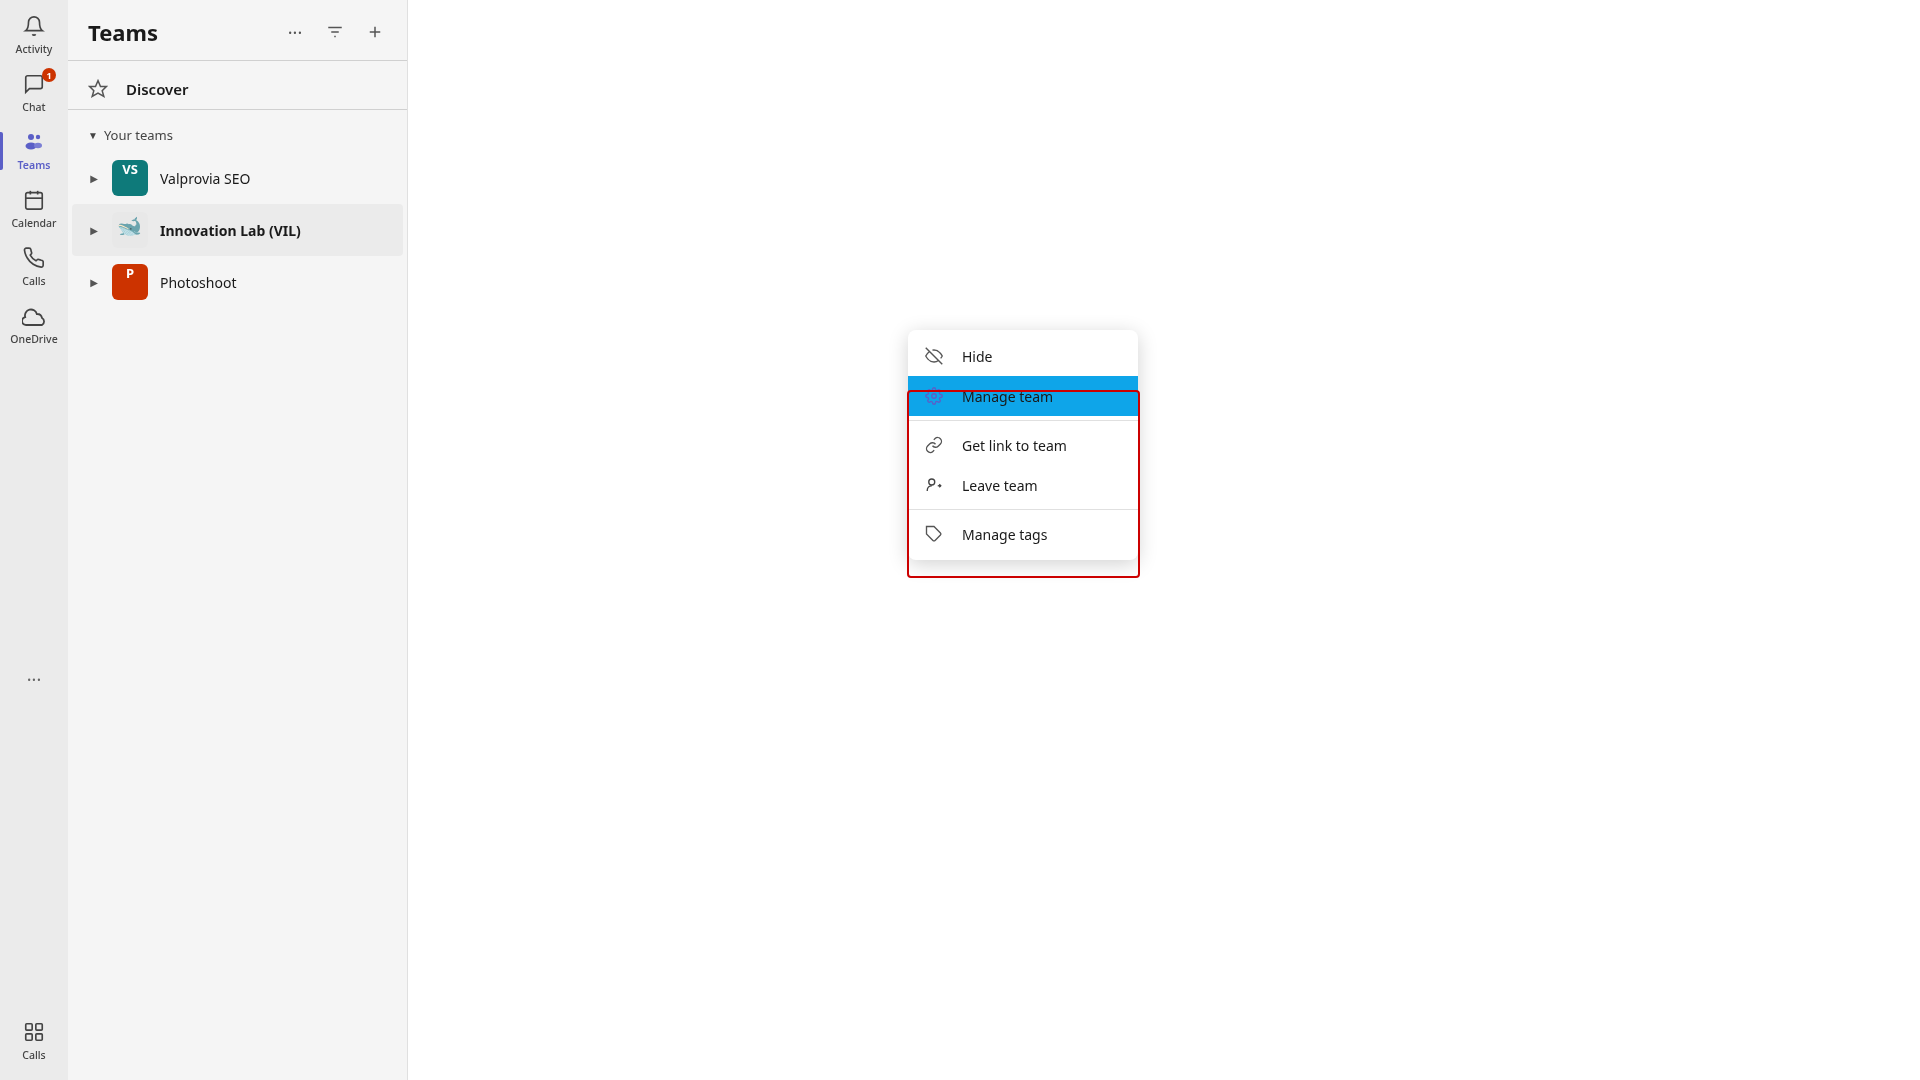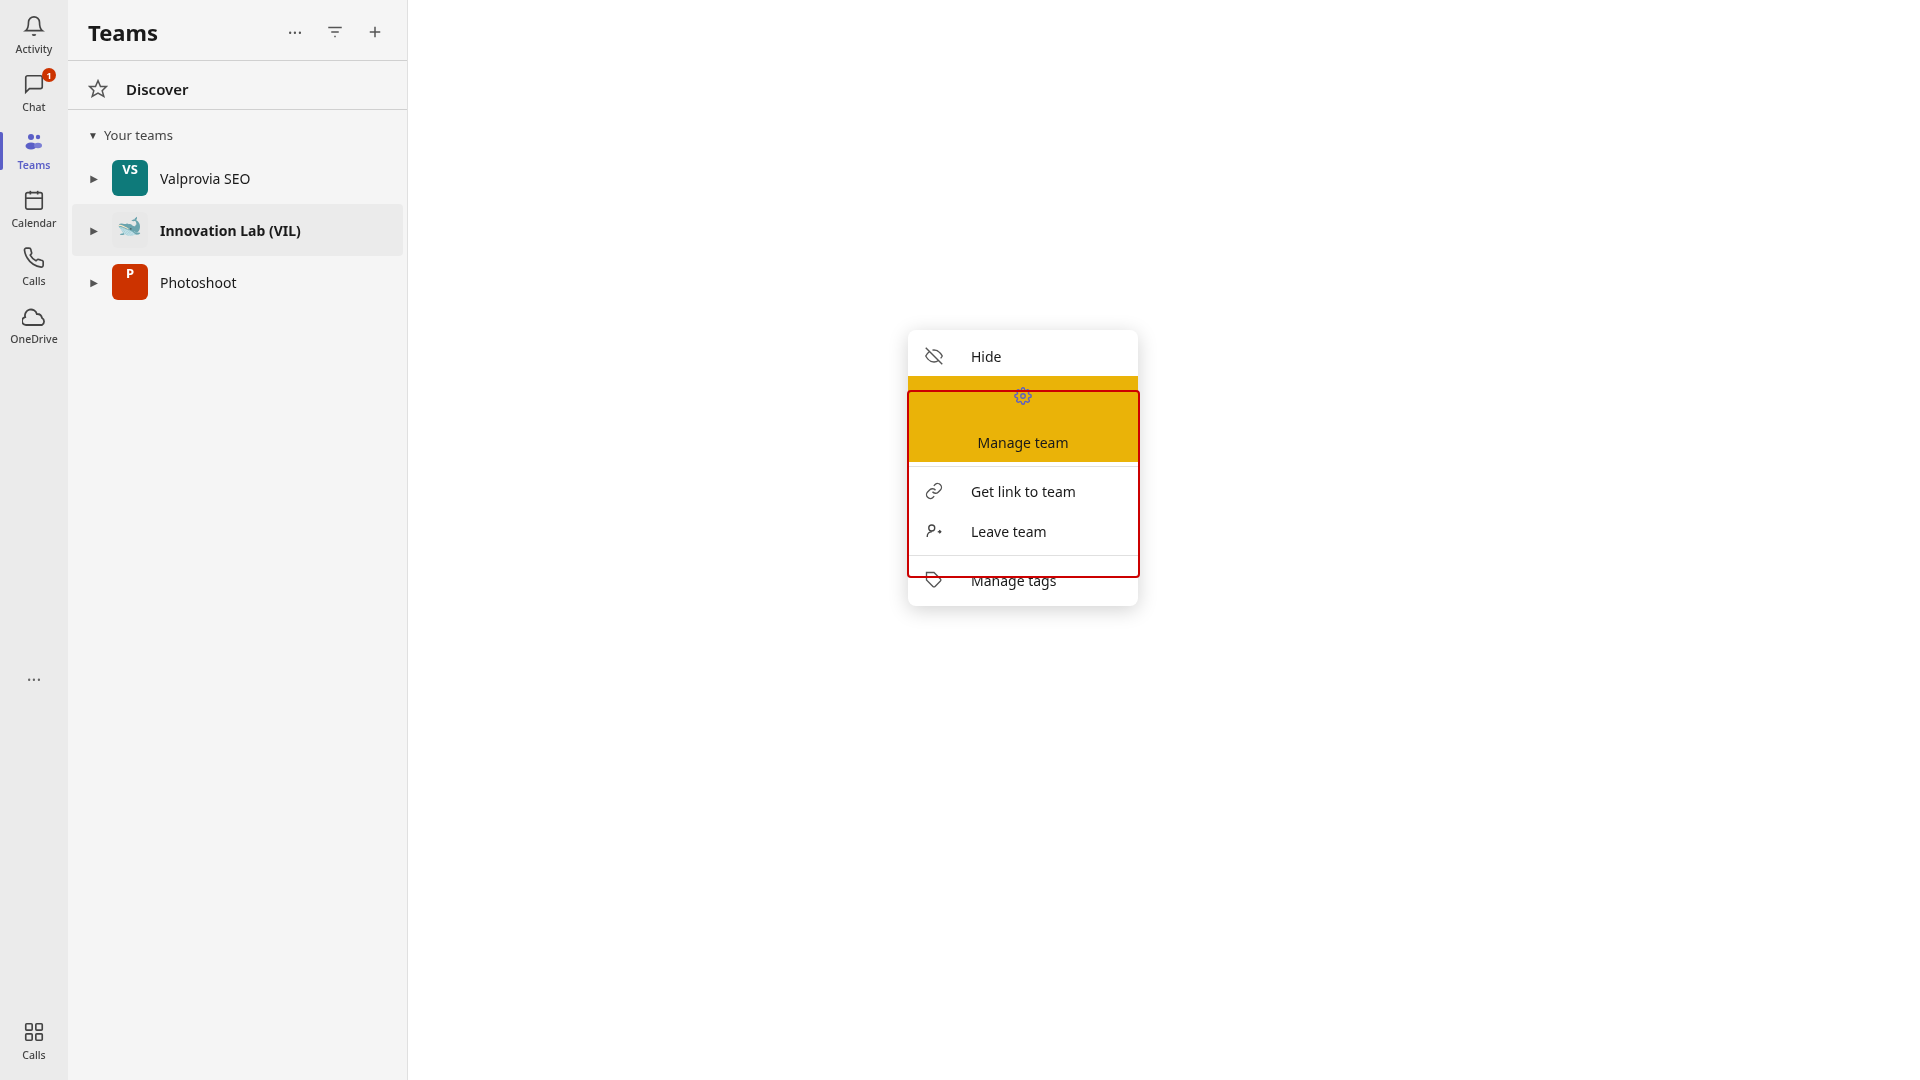--- a/index.html
+++ b/index.html
@@ -216,37 +216,36 @@
       box-shadow: 0 4px 20px rgba(0,0,0,0.18);
       padding: 6px 0;
       width: 230px;
       z-index: 100;
     }
 
     .menu-item {
       display: flex;
       align-items: center;
       padding: 10px 16px;
-      gap: 27px;
+      gap: 18px;
       cursor: pointer;
       font-size: 14px;
       color: #1a1a1a;
     }
     .menu-item .menu-icon {
       width: 20px;
       height: 20px;
       display: flex;
       align-items: center;
       justify-content: center;
       color: #555;
       flex-shrink: 0;
     }
     .menu-item.highlighted {
-      background: #eab308;
-      flex-direction: column;
+      background: #0ea5e9;
     }
 
     .menu-divider {
       height: 1px;
       background: #e0e0e0;
       margin: 4px 0;
     }
 
     
     .highlight-box {

